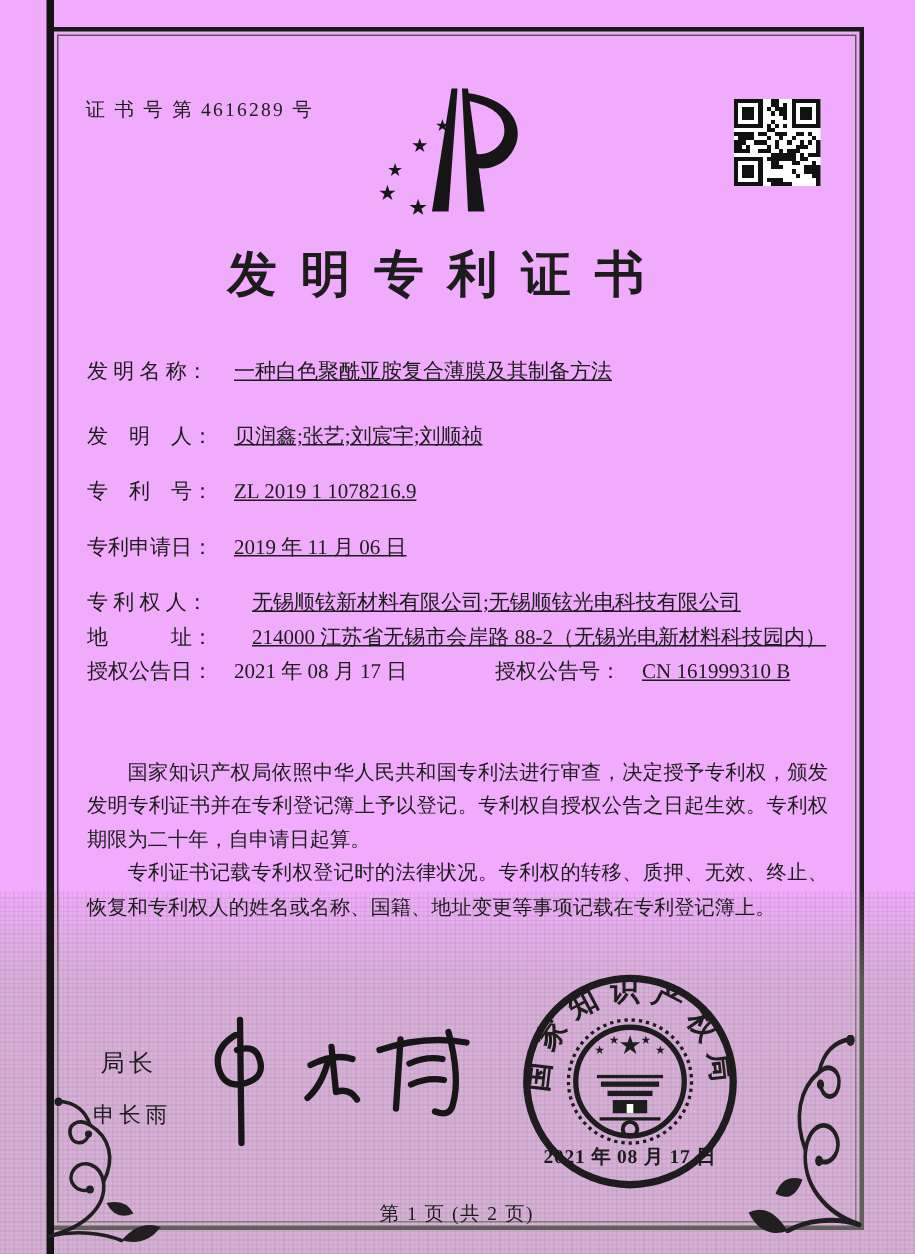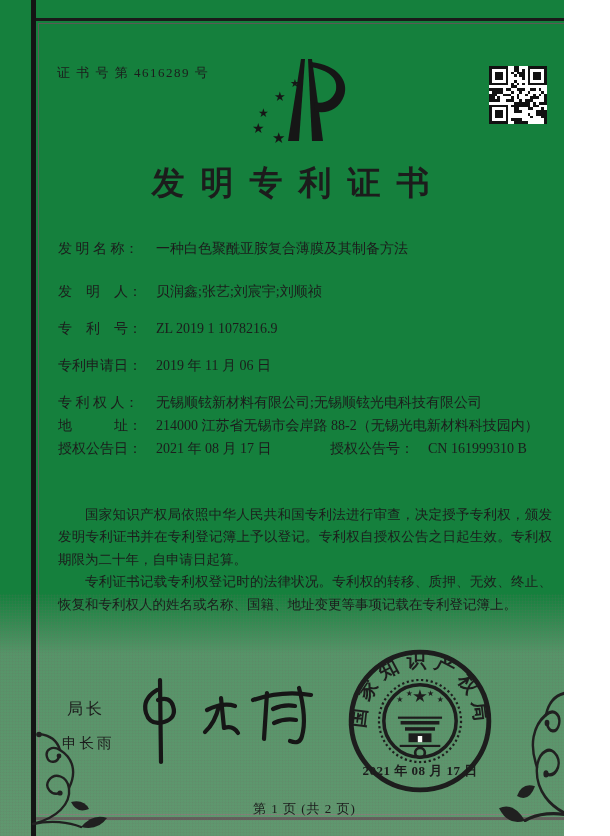--- a/index.html
+++ b/index.html
@@ -1,17 +1,17 @@
 <!DOCTYPE html>
 <html><head>
 <meta charset="utf-8">
 <style>
   html,body{margin:0;padding:0;background:#ffffff;}
   #page{
-    position:relative;width:564px;height:836px;background:#15803d;
+    position:relative;width:610px;height:836px;background:#f0abfc;
     font-family:"Liberation Serif","DejaVu Serif",serif;color:#1c1c1c;overflow:hidden;
   }
   .abs{position:absolute;}
   
   .scan-edge{left:31px;top:0;width:5px;height:836px;background:#141414;z-index:3;}
   
   .frame{left:33px;top:18px;width:543px;height:802px;border:3px solid #1a1a1a;z-index:1;box-sizing:border-box;}
   .frame-inner{position:absolute;inset:2px;border:1px solid #5a5a55;}
   
   .texture{
@@ -22,23 +22,23 @@
       linear-gradient(180deg, rgba(184,180,170,0) 0, rgba(184,180,170,.40) 60px, rgba(184,180,170,.46) 100%);
   }
   .ink{z-index:4;}
   .cert-no{left:57px;top:64px;font-size:13px;letter-spacing:1.5px;}
   .logo{left:250px;top:55px;}
   .qr{left:489px;top:66px;}
   .title{left:19px;top:161px;width:543px;text-align:center;font-size:33px;font-weight:bold;letter-spacing:16px;text-indent:16px;}
   .fields{left:58px;top:238px;width:494px;font-size:14px;}
   .row{display:flex;line-height:21px;justify-content:center;}
   .row .lab{flex:none;width:98px;white-space:nowrap;}
-  .row .val{flex:1;}
+  .row .val{flex:1;text-decoration:underline;}
   .row .valfix{flex:none;width:174px;}
-  .mb22{margin-bottom:22px;} .mb16{margin-bottom:16px;} .mb2{margin-bottom:2px;}
+  .mb22{margin-bottom:22px;} .mb16{margin-bottom:16px;} .mb2{margin-bottom:2px;gap:12px;}
   .bodytext{left:58px;top:504px;width:494px;font-size:13.5px;line-height:22.4px;text-align:justify;}
   .bodytext p{margin:0;text-indent:2em;}
   .signoff-title{left:67px;top:699px;font-size:16px;letter-spacing:3px;}
   .signoff-name{left:62px;top:734px;font-size:14.5px;letter-spacing:3px;}
   .sig{left:133px;top:676px;}
   .seal{left:345px;top:646px;}
   .seal-date{left:349px;top:762px;width:142px;text-align:center;font-size:13px;font-weight:bold;letter-spacing:.5px;z-index:5;}
   .footer{left:33px;top:800px;width:543px;text-align:center;font-size:13px;letter-spacing:1px;}
   .orn-left{left:27px;top:731px;}
   .orn-right{left:495px;top:690px;transform:scaleX(-1);}

